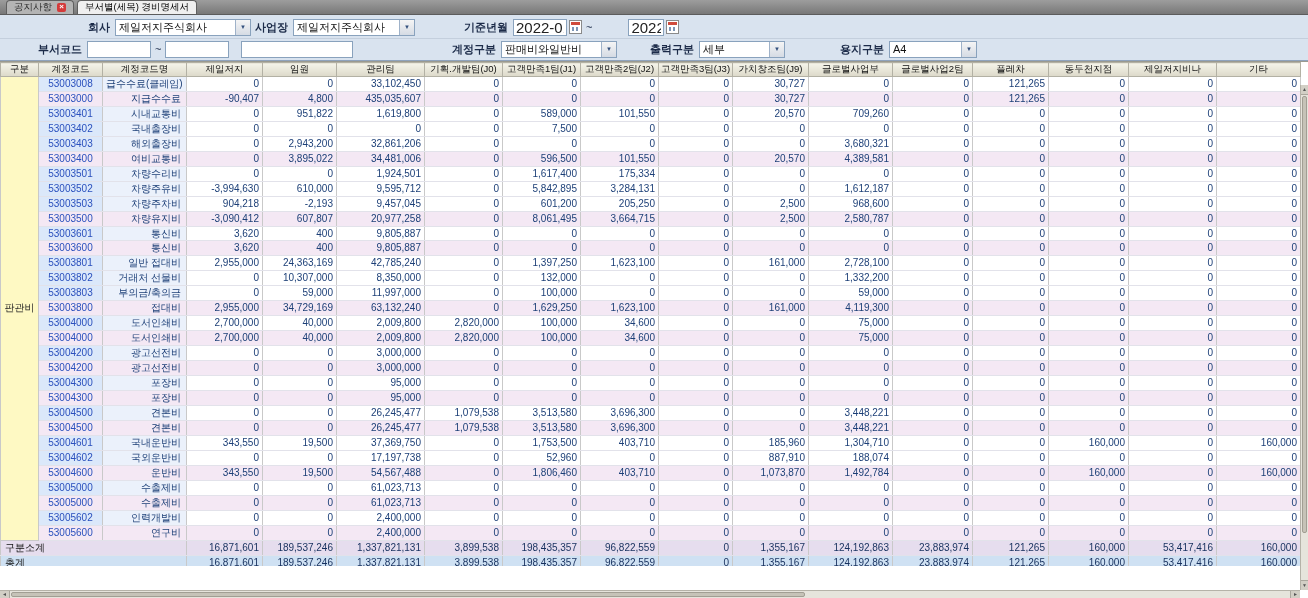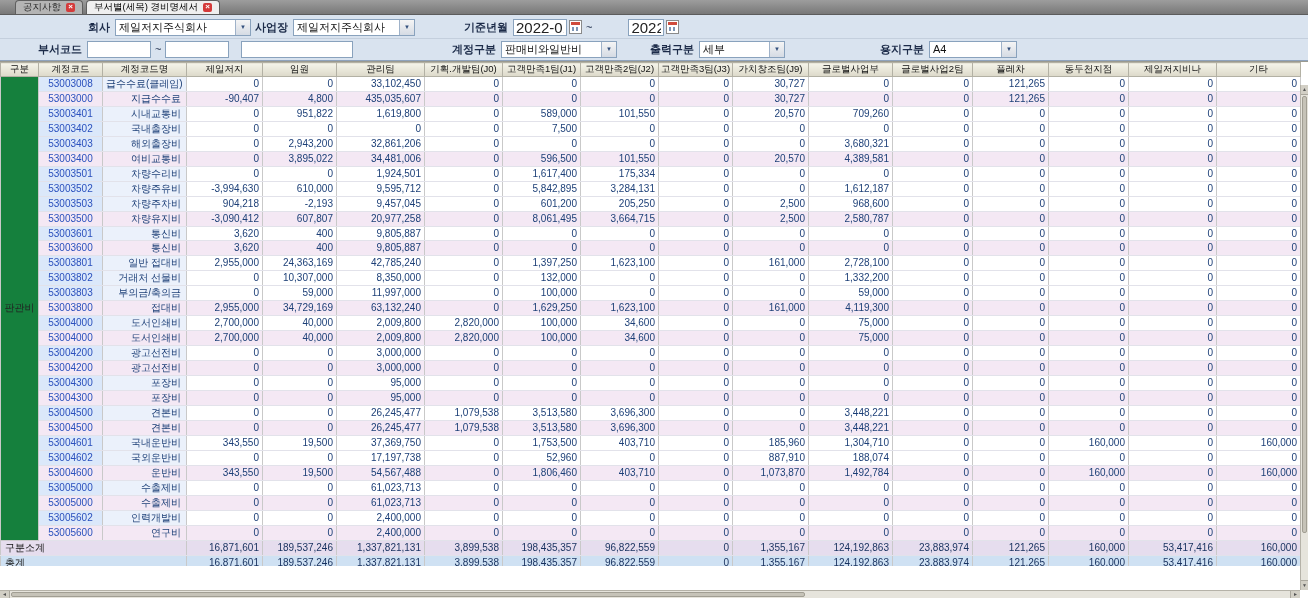--- a/index.html
+++ b/index.html
@@ -2,26 +2,26 @@
 <html><head>
 <meta charset="utf-8">
 <style>
   * { box-sizing: border-box; margin: 0; padding: 0; }
   html,body { width: 1308px; height: 598px; overflow: hidden;
     font-family: "Liberation Sans", "DejaVu Sans", sans-serif; background:#fff; }
   .app { position: relative; width: 1308px; height: 598px; background:#fff; }
 
   
   .tabbar { height:15px; background:linear-gradient(#9d9d9d,#787878); display:flex;
-    align-items:flex-end; padding-left:15px; gap:3px; border-bottom:1px solid #5c5c5c; }
+    align-items:flex-end; padding-left:6px; gap:3px; border-bottom:1px solid #5c5c5c; }
   .tab { height:14px; display:flex; align-items:center; gap:5px; padding:0 7px;
     font-size:9.5px; border:1px solid #5f5f5f; border-bottom:none;
     border-radius:4px 4px 0 0; white-space:nowrap; }
   .tab.inactive { background:#b4b4b4; color:#2a2a2a; }
-  .tab.active { background:#efefef; color:#000; }
+  .tab.active { background:#efefef; color:#000;flex-direction:column; }
   .tab-close { width:9px; height:9px; background:#d43a3a; color:#fff; font-size:8px;
     line-height:8px; text-align:center; border-radius:2px; font-weight:bold; }
 
   
   .menustrip { height:24px; background:linear-gradient(#fbfcfe,#e9eef5);
     border-bottom:1px solid #c6d1e0; display:flex; align-items:center; padding-left:4px; }
   .menu-open { background:#c5303f; color:#fff; font-size:8px; font-weight:bold;
     font-style:italic; padding:3px 10px; border-radius:9px; letter-spacing:.5px;
     border:1px solid #8e1f2c; }
 
@@ -55,21 +55,21 @@
   .grid td { height:13.95px; line-height:13.95px; font-size:10px; padding:0 3px;
     border-left:1px solid #c9c9c9; border-right:1px solid #c9c9c9;
     border-bottom:1px solid #e2e2ea; white-space:nowrap; overflow:hidden; }
   td.num { text-align:right; color:#1c3f77; }
   td.name { background:#ebf1fb; color:#1c3f77; text-align:right; padding-right:5px; }
   tr.r-sum td { background:#f4e8f4; }
   tr.subtotal-row td { background:#e6ddee; color:#111; }
   tr.total-row td { background:#cfe1f3; color:#111; }
   tr.subtotal-row td.num, tr.total-row td.num { color:#16305e; }
   td.code { background:#dbe8fa; color:#2a50bd; text-align:center; }
-  td.groupcell { background:#15803d; text-align:center; vertical-align:middle;
+  td.groupcell { background:#fef9c3; text-align:center; vertical-align:middle;
     color:#222; border-bottom:1px solid #c9c9c9; }
   td.sumlabel { text-align:left; padding-left:4px;margin-top:18px; }
 
   
   .hscroll { position:absolute; left:0; bottom:0; width:1300px; height:8px;
     background:#e6e4dc; border-top:1px solid #b5b2a8; display:flex; }
   .sb-btn { width:10px; height:100%; background:#d2cfc5; border-right:1px solid #aaa79d;
     font-size:5px; line-height:7px; text-align:center; color:#555; }
   .sb-btn.right { border-right:none; border-left:1px solid #aaa79d; }
   .sb-track { flex:1; position:relative; }
@@ -139,21 +139,21 @@
         <span class="combo-arrow">▼</span>
       </div>
     </div>
     <div class="fgroup" style="left:650px; top:25px;">
       <span class="flabel">출력구분</span>
       <div class="combo" style="width:86px;">
         <span class="combo-text">세부</span>
         <span class="combo-arrow">▼</span>
       </div>
     </div>
-    <div class="fgroup" style="left:840px; top:25px;margin-left:40px;">
+    <div class="fgroup" style="left:840px; top:25px;">
       <span class="flabel">용지구분</span>
       <div class="combo" style="width:88px;">
         <span class="combo-text">A4</span>
         <span class="combo-arrow">▼</span>
       </div>
     </div>
   </div>
 
   <div class="grid-wrap">
     <table class="grid" id="grid-table">

